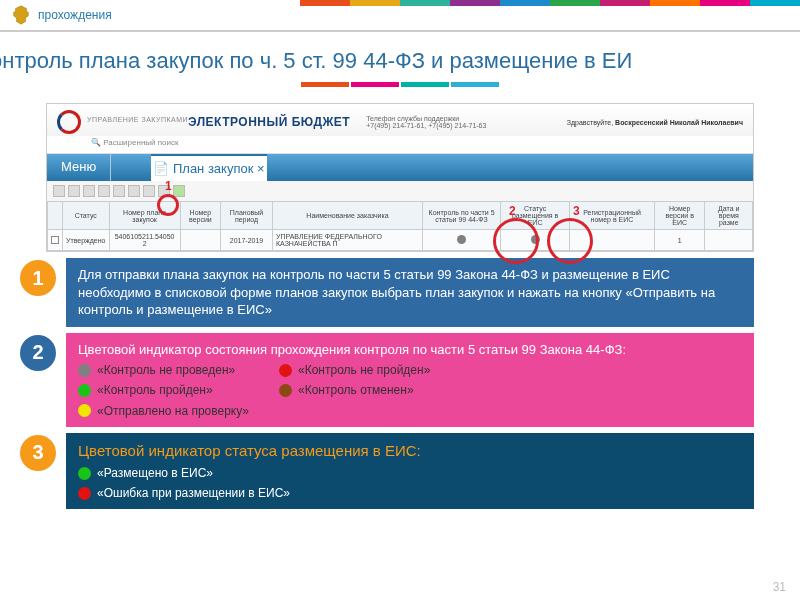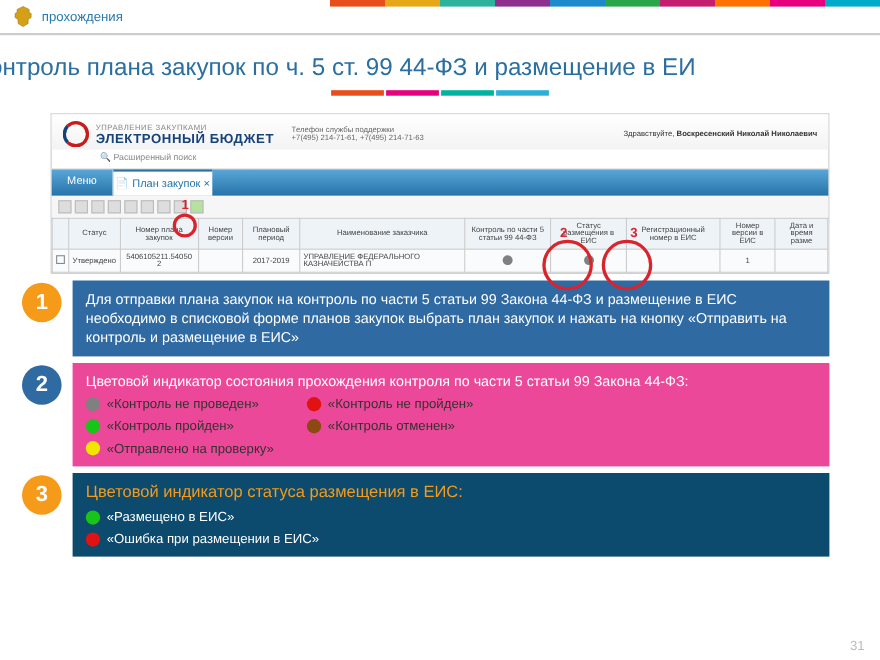--- a/index.html
+++ b/index.html
@@ -14,27 +14,27 @@
   .coat svg { width: 100%; height: 100%; }
 
   .heading-area { padding: 16px 0 10px 0; }
   .heading { color: #2a6fa0; font-size: 22px; font-weight: 500; padding-left: 0; margin-left: -10px; }
   .mini-rainbow { display: flex; justify-content: center; gap: 2px; margin-top: 8px; }
   .mini-rainbow span { display: inline-block; width: 48px; height: 5px; }
 
   .screenshot-embed { margin: 6px 46px 0 46px; border: 1px solid #ccc; background: #fff; position: relative; font-size: 9px; color: #333; }
   .app-header { display: flex; align-items: center; padding: 6px 10px 2px 10px; background: linear-gradient(#fff,#f3f3f3); }
   .app-logo { width: 24px; height: 24px; border: 3px solid #ca1a1a; border-radius: 50%; border-left-color: #17437b; margin-right: 6px; }
-  .app-title-block { display: flex; flex-direction: column; line-height: 1; }
+  .app-title-block { display: flex; flex-direction: row; line-height: 1; }
   .app-sub { font-size: 7px; color: #888; letter-spacing: 0.5px; }
   .app-main { font-size: 12px; color: #17437b; font-weight: bold; letter-spacing: 0.5px; }
   .app-contact { margin-left: 16px; font-size: 7px; color: #666; }
   .app-user { margin-left: auto; font-size: 7px; color: #333; }
   .app-search { padding: 2px 10px 6px 44px; font-size: 8px; color: #888; border-bottom: 1px solid #ddd; }
-  .app-menu { display: flex; background: linear-gradient(#5aa6d8,#2573a8); color: #fff; font-size: 10px; }
+  .app-menu { display: flex; background: linear-gradient(#5aa6d8,#2573a8); color: #fff; font-size: 13px; gap: 40px; }
   .app-menu .menu-btn { padding: 5px 14px; border-right: 1px solid #a7cbe3; }
   .app-menu .tab { background: #fff; color: #2573a8; padding: 5px 2px; border-top: 2px solid #2573a8; }
 
   .app-toolbar { padding: 4px 6px; background: #f6f6f6; display: flex; gap: 3px; align-items: center; }
   .app-toolbar .tbtn { width: 12px; height: 12px; background: #ddd; border: 1px solid #bbb; }
 
   .app-table { width: 100%; border-collapse: collapse; font-size: 7px; color: #444; }
   .app-table th, .app-table td { border: 1px solid #ccc; padding: 3px 3px; text-align: center; vertical-align: middle; background:#f9fbfd; }
   .app-table th { background:#eef3f8; font-weight: normal; }
   .dot { display:inline-block; width: 9px; height: 9px; border-radius: 50%; }

